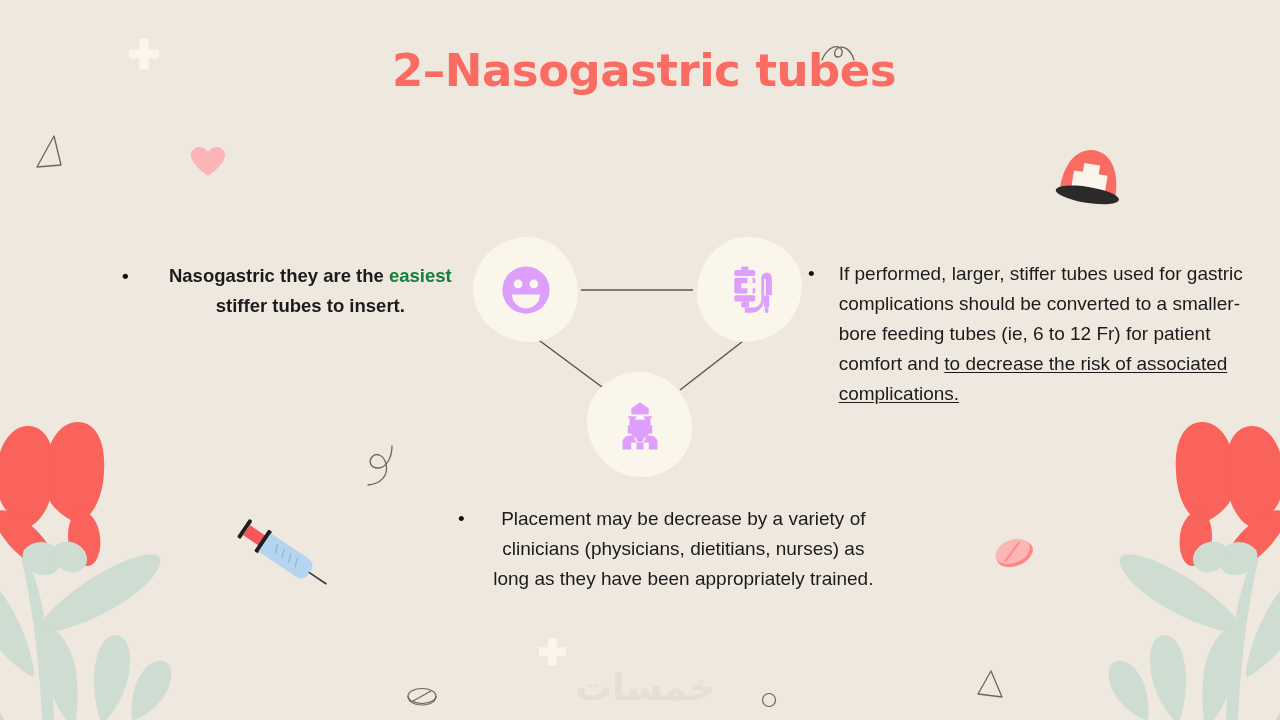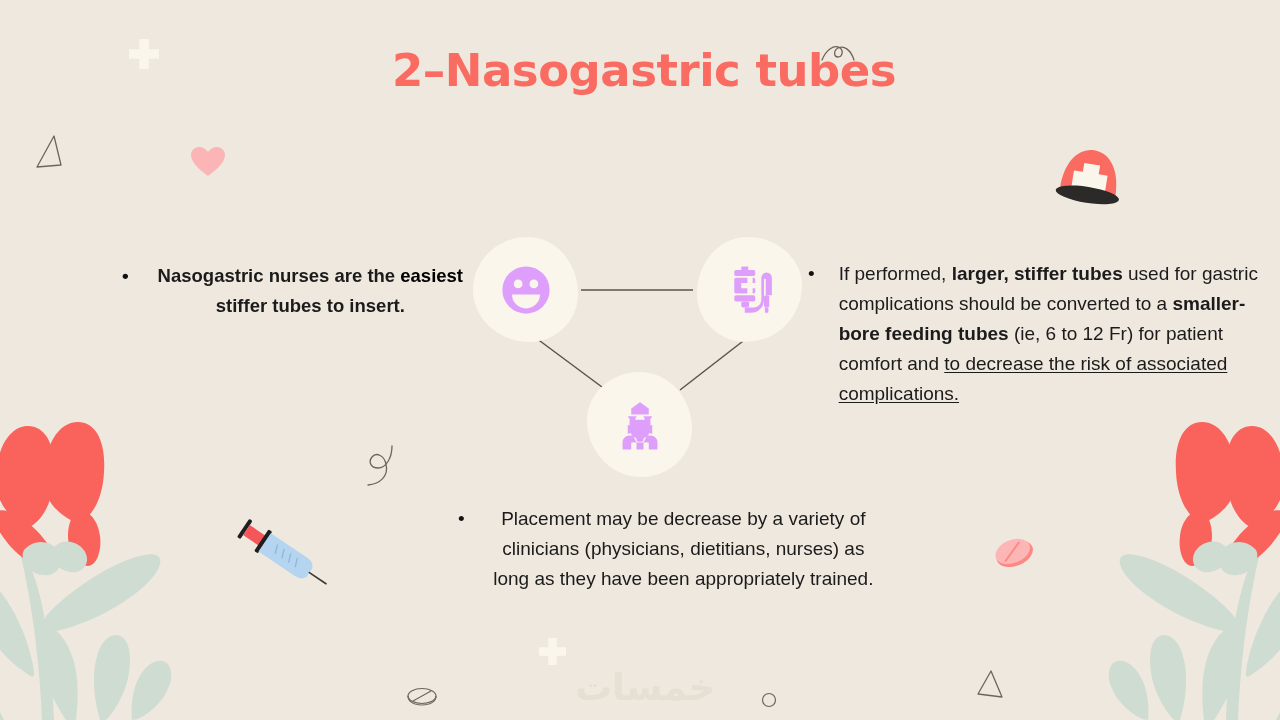--- a/index.html
+++ b/index.html
@@ -42,28 +42,28 @@
   .bullet-row { display:flex; }
   .bullet-dot {
     flex:0 0 auto; font-size:19px; line-height:30px; color:#111;
   }
 
   .left-block {
     left:122px; top:261px; width:350px;
     font-size:18.5px; line-height:30px; font-weight:700; text-align:center;
   }
   .left-block .bullet-dot { margin-right:20px; line-height:30px; }
-  .red { color:#000000; }
+  .red { color:#15803d; }
 
   .right-block {
     left:808px; top:259px; width:460px;
     font-size:19px; line-height:30px; text-align:left;
   }
   .right-block .bullet-dot { margin-right:24px; }
-  .right-block b { font-weight:700; }
+  .right-block b { font-weight:400; }
   .right-block u { text-decoration:underline; text-underline-offset:2px; }
 
   .bottom-block {
     left:458px; top:504px; width:420px;
     font-size:19px; line-height:30px; text-align:center;
   }
   .bottom-block .bullet-dot { margin-right:24px; line-height:30px; }
   .bottom-block b { font-weight:400; }
 
   
@@ -249,21 +249,21 @@
           <path d="M52 60 v-8 a8 8 0 0 0 -8 -8 h-4 l-4 8 h6 v8 Z"></path>
           <path d="M28 52 h8 v8 h-8 Z"></path>
         </g>
       </svg>
     </div>
   </div>
 
   <div class="txt left-block">
     <div class="bullet-row">
       <span class="bullet-dot">•</span>
-      <p><span>Nasogastric nurses are the </span><span class="red">easiest</span><span> stiffer tubes to insert.</span></p>
+      <p><span>Nasogastric they are the </span><span class="red">easiest</span><span> stiffer tubes to insert.</span></p>
     </div>
   </div>
 
   <div class="txt right-block">
     <div class="bullet-row">
       <span class="bullet-dot">•</span>
       <p><span>If performed, </span><b>larger, stiffer tubes</b><span> used for gastric complications should be converted to a </span><b>smaller-bore feeding tubes</b><span> (ie, 6 to 12 Fr) for patient comfort and </span><u>to decrease the risk of associated complications.</u></p>
     </div>
   </div>
 

